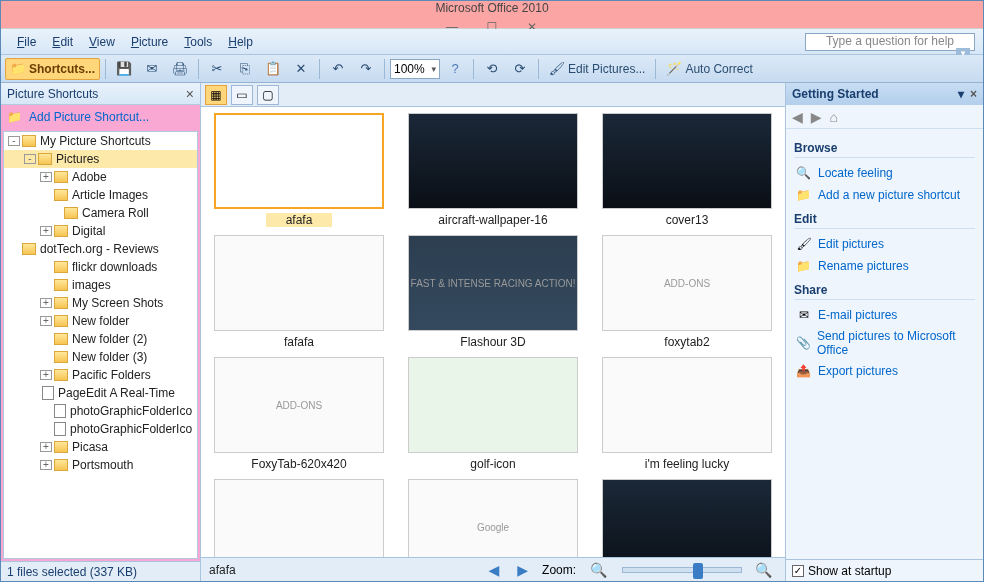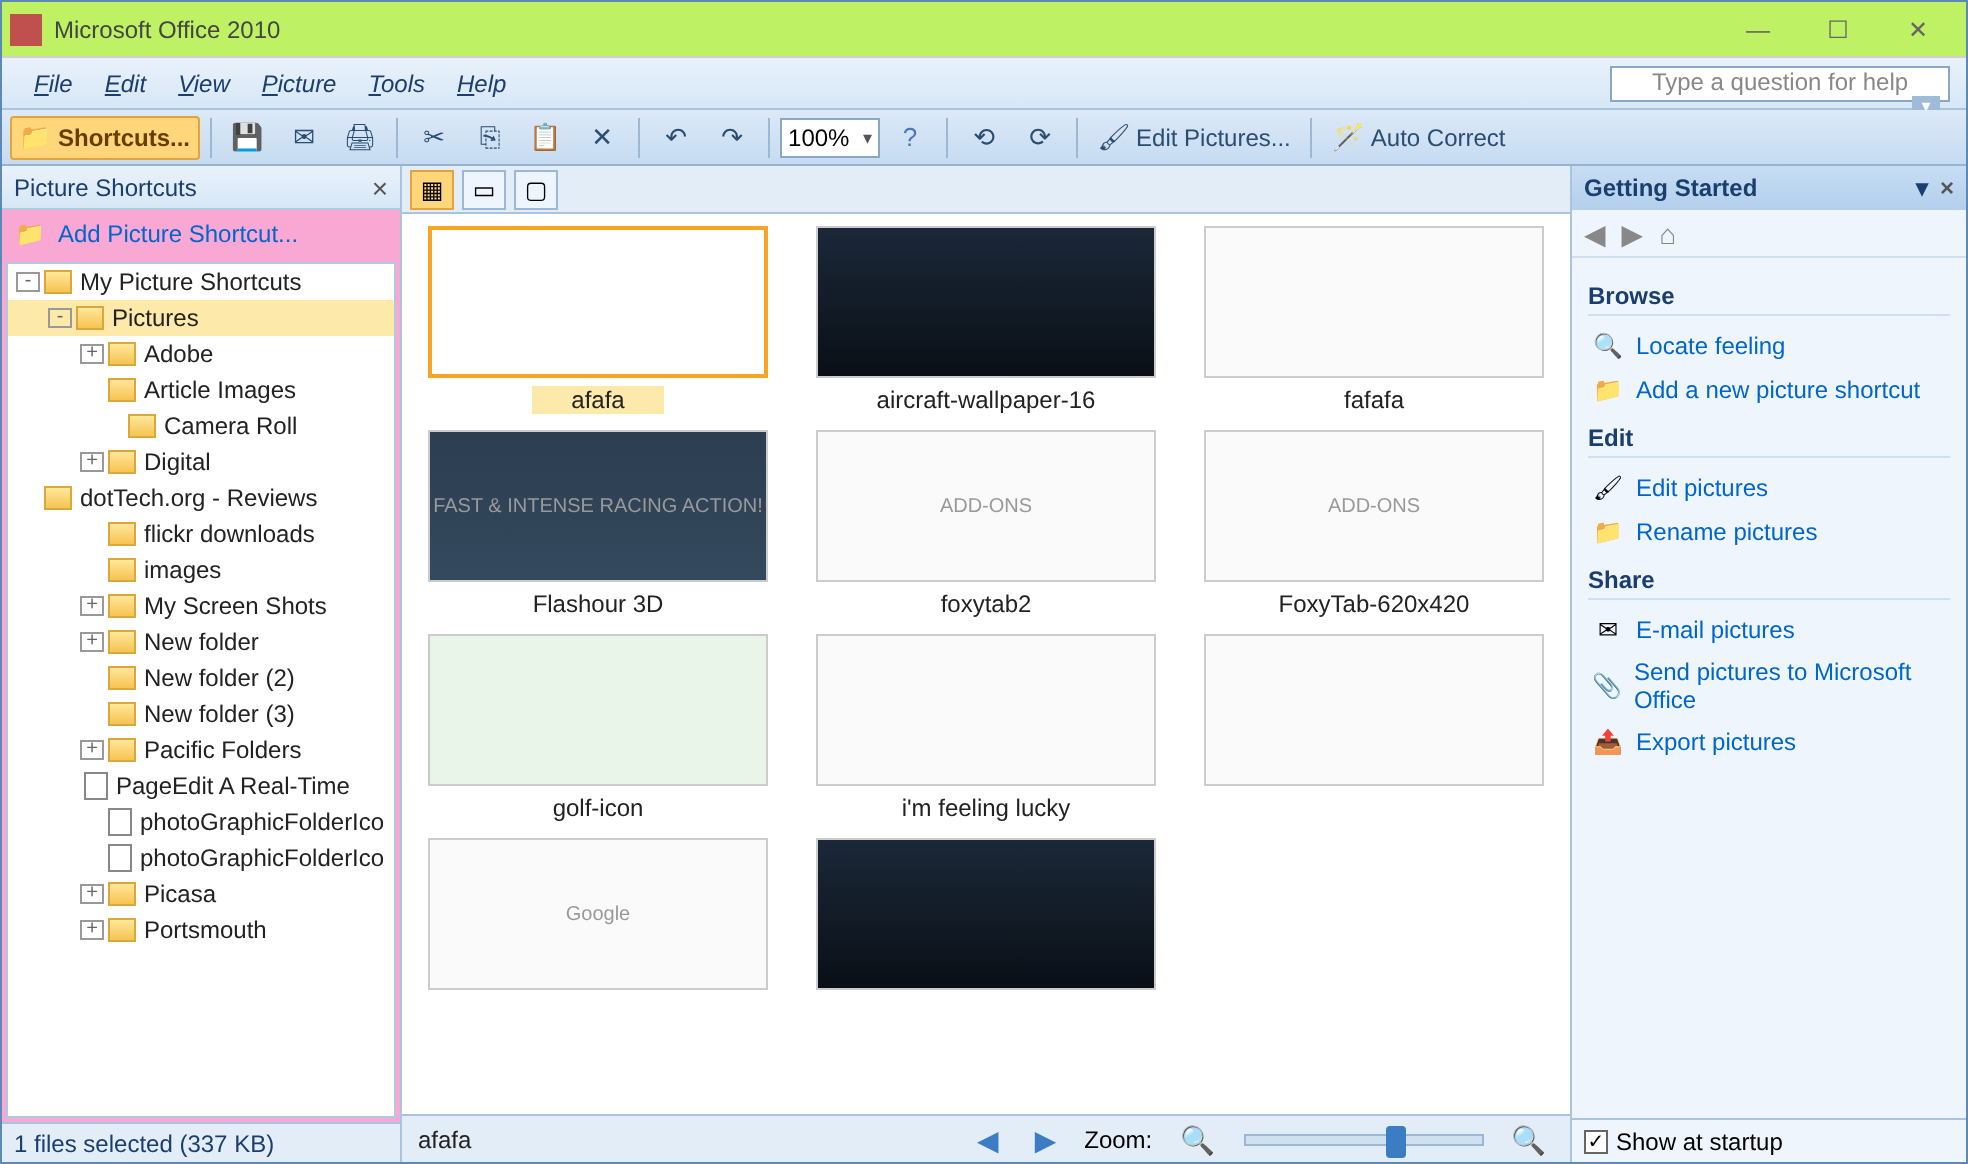--- a/index.html
+++ b/index.html
@@ -1,23 +1,23 @@
 <!DOCTYPE html>
 <html><head>
 <meta charset="utf-8">
 <style>
 * { box-sizing: border-box; margin: 0; padding: 0; font-family: "Segoe UI", Tahoma, sans-serif; font-size: 12px; }
 body { background: #fff; width: 984px; height: 582px; overflow: hidden; display: flex; flex-direction: column; border: 1px solid #5b8ab8; }
-.titlebar { height: 28px; background: #bef264; display: flex; align-items: center; padding: 0 4px; border-bottom: 1px solid #d0d0d0; }
+.titlebar { height: 28px; background: #fca5a5; display: flex; align-items: center; padding: 0 4px; border-bottom: 1px solid #d0d0d0; flex-direction: column; }
 .titlebar .appicon { width: 16px; height: 16px; background: #c0504d; margin-right: 6px; }
 .titlebar .title { flex: 1; color: #444; }
 .titlebar .winbtns { display: flex; gap: 0; }
 .titlebar .winbtn { width: 40px; height: 24px; display: flex; align-items: center; justify-content: center; color: #666; }
 .menubar { height: 26px; background: linear-gradient(#e9f2fb, #d7e7f7); display: flex; align-items: center; padding: 0 8px; border-bottom: 1px solid #a8c4df; }
-.menu-item { padding: 2px 8px; color: #1a3e6e; cursor: default; font-style: italic; }
+.menu-item { padding: 2px 8px; color: #1a3e6e; cursor: default; }
 .menu-item u { text-decoration: underline; }
 .help-box { margin-left: auto; width: 170px; height: 18px; border: 1px solid #8aa8c6; background: #fff; color: #888; padding: 0 4px; display: flex; align-items: center; flex-direction: column; }
 .help-box .dd { margin-left: auto; width: 14px; height: 14px; background: #9dbcd9; display:flex;align-items:center;justify-content:center;color:#fff;font-size:9px; }
 .toolbar { height: 28px; background: linear-gradient(#dce9f7, #c6dbf1); display: flex; align-items: center; padding: 0 4px; border-bottom: 1px solid #96b4d2; gap: 2px; }
 .tb-btn { height: 22px; padding: 0 4px; display: flex; align-items: center; justify-content: center; border: 1px solid transparent; color: #2a4d72; gap: 3px; }
 .tb-btn.pressed { background: #ffd77a; border: 1px solid #e6a23c; border-radius: 2px; color: #6b3b00; font-weight: bold; }
 .tb-sep { width: 1px; height: 20px; background: #9cb8d4; margin: 0 3px; }
 .tb-combo { width: 50px; height: 20px; border: 1px solid #8aa8c6; background: #fff; display: flex; align-items: center; padding: 0 3px; }
 .tb-combo .dd { margin-left: auto; font-size: 9px; color: #555; }
 .ico { width: 16px; height: 16px; display: inline-flex; align-items: center; justify-content: center; font-size: 13px; }
@@ -34,21 +34,21 @@
 .tree-row { display: flex; align-items: center; height: 18px; padding-left: 4px; white-space: nowrap; color: #222; }
 .tree-row.sel { background: #fde9a9; }
 .tw { width: 12px; text-align: center; color: #666; font-size: 10px; border: 1px solid #999; height: 10px; line-height: 8px; margin-right: 2px; }
 .tw.blank { border: none; }
 .folder-ico { width: 14px; height: 12px; background: linear-gradient(#ffe79a,#f6c453); border: 1px solid #dca73a; margin-right: 4px; }
 .file-ico { width: 12px; height: 14px; background: #fff; border: 1px solid #888; margin-right: 4px; }
 .statusleft { height: 20px; background: #e3edf8; border-top: 1px solid #a8c4df; padding: 0 6px; display: flex; align-items: center; color: #1a3e6e; }
 .center { flex: 1; display: flex; flex-direction: column; overflow: hidden; }
 .thumbs { flex: 1; overflow: auto; padding: 6px; display: grid; grid-template-columns: repeat(3, 1fr); gap: 8px 10px; align-content: start; }
 .thumb { display: flex; flex-direction: column; align-items: center; gap: 4px; }
-.thumb .img { width: 170px; height: 76px; background: #f7f7f7; border: 1px solid #ccc; display: flex; align-items: center; justify-content: center; overflow: hidden; font-size: 10px; color: #999; }
+.thumb .img { width: 170px; height: 96px; background: #f7f7f7; border: 1px solid #ccc; display: flex; align-items: center; justify-content: center; overflow: hidden; font-size: 10px; color: #999; }
 .thumb.selected .img { border: 2px solid #f6a623; background: #fff; }
 .thumb.selected .lbl { background: #fde9a9; padding: 0 20px; }
 .thumb .lbl { text-align: center; color: #222; }
 .img-dark { background: linear-gradient(#1b2838,#0a0f16) !important; color: #b8d4f0 !important; }
 .img-game { background: linear-gradient(#2c3e50,#34495e) !important; }
 .img-golf { background: #e8f5e8 !important; }
 .img-light { background: #fafafa !important; }
 .centerbar { height: 24px; background: #e3edf8; border-top: 1px solid #a8c4df; display: flex; align-items: center; padding: 0 8px; gap: 10px; }
 .centerbar .name { flex: 0 0 auto; color: #222; }
 .centerbar .spacer { flex: 1; }
@@ -280,20 +280,24 @@
     <div class="thumbs" id="thumbs">
         <div class="thumb selected">
           <div class="img "></div>
           <div class="lbl">afafa</div>
         </div>
         <div class="thumb">
           <div class="img img-dark"></div>
           <div class="lbl">aircraft-wallpaper-16</div>
         </div>
         <div class="thumb">
+          <div class="img img-dark"></div>
+          <div class="lbl">cover13</div>
+        </div>
+        <div class="thumb">
           <div class="img img-light"></div>
           <div class="lbl">fafafa</div>
         </div>
         <div class="thumb">
           <div class="img img-game">FAST &amp; INTENSE RACING ACTION!</div>
           <div class="lbl">Flashour 3D</div>
         </div>
         <div class="thumb">
           <div class="img img-light">ADD-ONS</div>
           <div class="lbl">foxytab2</div>

